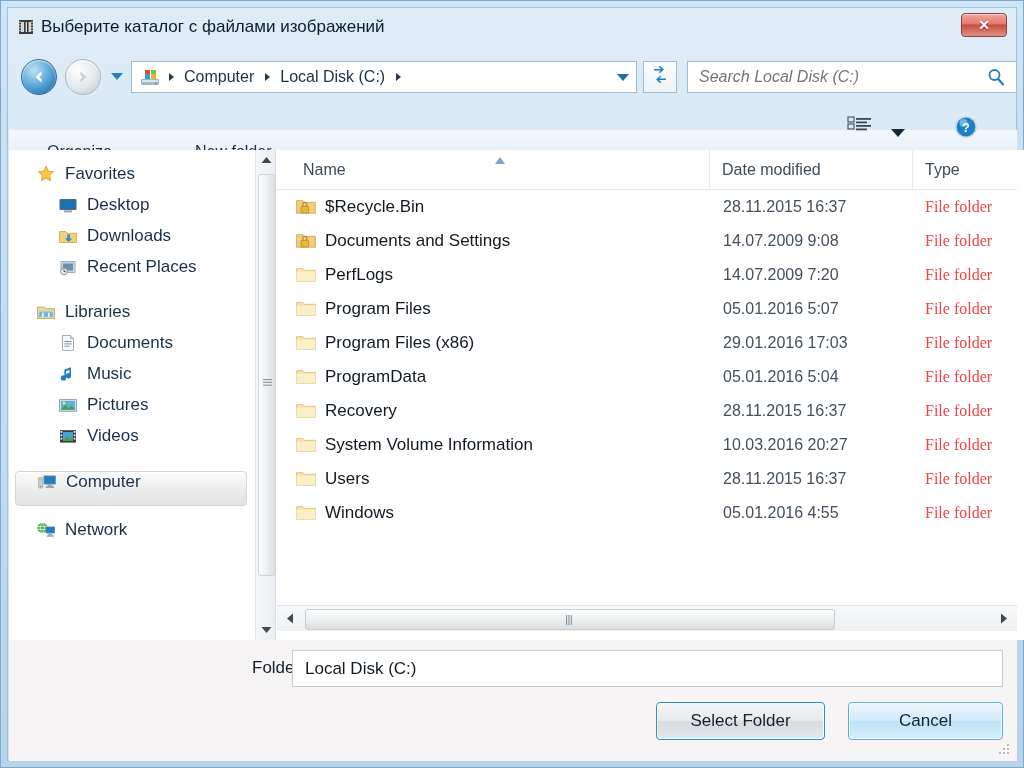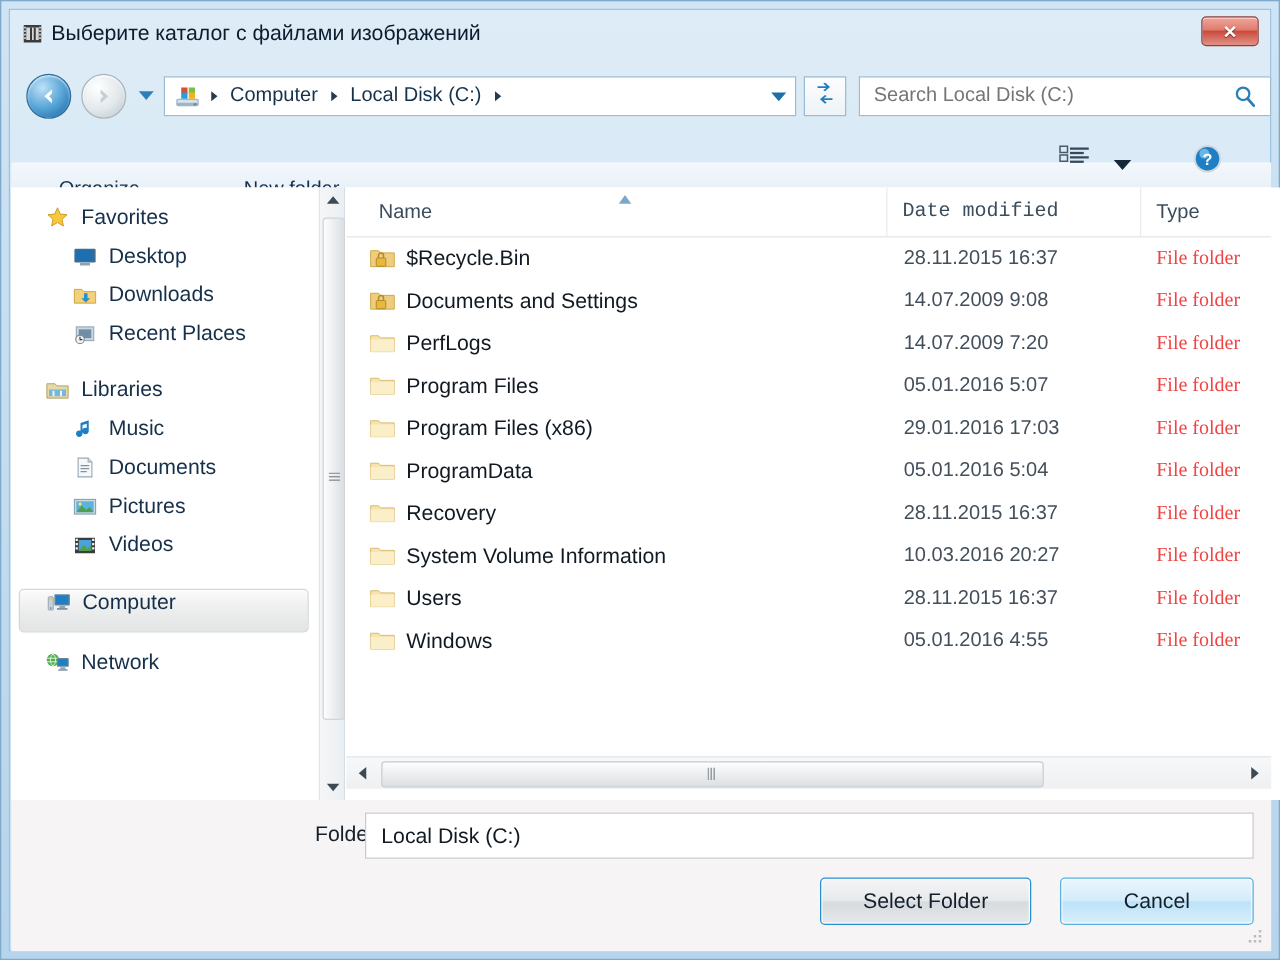--- a/index.html
+++ b/index.html
@@ -101,21 +101,21 @@
     cursor:pointer;
   }
   #searchbox{
     position:absolute;left:678px;top:14px;width:330px;height:32px;
     box-sizing:border-box;background:#fff;border:1px solid #9dbcd4;
     display:flex;align-items:center;
   }
   #search-input{
     flex:1 1 auto;border:0;outline:0;margin-left:9px;
     font-family:"Liberation Sans",sans-serif;font-size:16px;
-    color:#7b7b7b;background:transparent;
+    font-style:italic;color:#7b7b7b;background:transparent;
   }
   #search-icon{flex:0 0 auto;margin-right:10px;width:20px;height:20px;}
   
   #toolbar{
     position:absolute;left:8px;top:105px;width:1008px;height:44px;
     background:linear-gradient(180deg,#f3f8fc 0%,#e6eff7 60%,#dde9f4 100%);
     border-bottom:1px solid #c5d8e8;
     box-sizing:border-box;
     margin-top:24px;
   }
@@ -180,21 +180,21 @@
   #colheader{
     position:absolute;left:0;top:0;width:740px;height:40px;
     background:#fff;border-bottom:1px solid #e2e6ea;box-sizing:border-box;
   }
   .colh{
     position:absolute;top:0;height:39px;line-height:39px;
     font-size:16px;color:#3b4c5c;padding-left:12px;
     white-space:nowrap;cursor:pointer;box-sizing:border-box;
   }
   #colh-name{left:14px;width:418px;}
-  #colh-date{left:432px;width:203px;border-left:1px solid #e7ebee;font-family:Liberation Mono, monospace;}
+  #colh-date{left:432px;width:203px;border-left:1px solid #e7ebee;}
   #colh-type{left:635px;width:105px;border-left:1px solid #e7ebee;}
   #sort-indicator{position:absolute;left:213px;top:1px;width:20px;height:9px;}
   #rows{position:absolute;left:0;top:40px;width:740px;height:410px;}
   .row{
     position:relative;height:34px;display:flex;align-items:center;cursor:pointer;
   }
   .row .r-icon{position:absolute;left:18px;width:22px;height:20px;}
   .row .r-name{
     position:absolute;left:48px;font-size:17px;color:#111a22;white-space:nowrap;
   }
@@ -451,36 +451,36 @@
               <rect x="3.2" y="7.6" width="13.6" height="5.4" fill="#79b6d8"></rect>
               <rect x="6" y="8.6" width="1.6" height="4.4" fill="#e9f4fa"></rect>
               <rect x="12" y="8.6" width="1.6" height="4.4" fill="#e9f4fa"></rect>
             </svg>
           </span>
           <span>Libraries</span>
         </div>
         <div class="nav-row child">
           <span class="ico">
             <svg width="18" height="18" viewBox="0 0 18 18">
-              <path d="M12 2.2 v8.6 a2.6 2.6 0 1 1 -1.6 -2.4 V5 L7 6 v7 a2.6 2.6 0 1 1 -1.6 -2.4 V4.4 Z" fill="#1f7fc4"></path>
-            </svg>
-          </span>
-          <span>Music</span>
-        </div>
-        <div class="nav-row child">
-          <span class="ico">
-            <svg width="18" height="18" viewBox="0 0 18 18">
               <path d="M3.5 1.5 h8 l3 3 v12 h-11 Z" fill="#f6f9fb" stroke="#97a9b6" stroke-width="0.9"></path>
               <path d="M11.5 1.5 v3 h3" fill="#dde6ec" stroke="#97a9b6" stroke-width="0.9"></path>
               <rect x="5.4" y="7" width="7" height="1" fill="#7f95a5"></rect>
               <rect x="5.4" y="9.4" width="7" height="1" fill="#7f95a5"></rect>
               <rect x="5.4" y="11.8" width="5" height="1" fill="#7f95a5"></rect>
             </svg>
           </span>
           <span>Documents</span>
+        </div>
+        <div class="nav-row child">
+          <span class="ico">
+            <svg width="18" height="18" viewBox="0 0 18 18">
+              <path d="M12 2.2 v8.6 a2.6 2.6 0 1 1 -1.6 -2.4 V5 L7 6 v7 a2.6 2.6 0 1 1 -1.6 -2.4 V4.4 Z" fill="#1f7fc4"></path>
+            </svg>
+          </span>
+          <span>Music</span>
         </div>
         <div class="nav-row child">
           <span class="ico">
             <svg width="20" height="17" viewBox="0 0 20 17">
               <rect x="1.6" y="2.6" width="16.8" height="11.6" fill="#d8e5ee" stroke="#8ba2b3" stroke-width="1"></rect>
               <rect x="3" y="4" width="14" height="8.8" fill="#59b3dd"></rect>
               <path d="M3 12.8 L7.5 7.4 L11 11 L13.5 8.6 L17 12.8 Z" fill="#4f9f52"></path>
               <circle cx="6" cy="6.2" r="1.4" fill="#f5e36a"></circle>
             </svg>
           </span>

